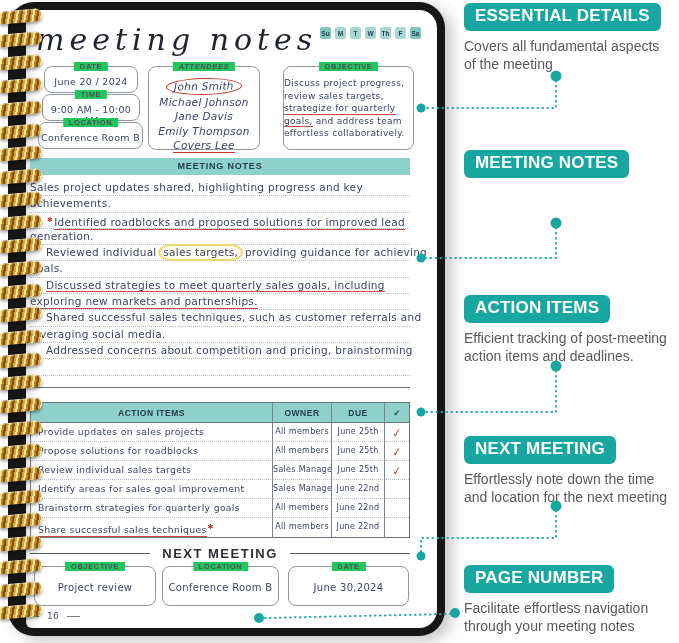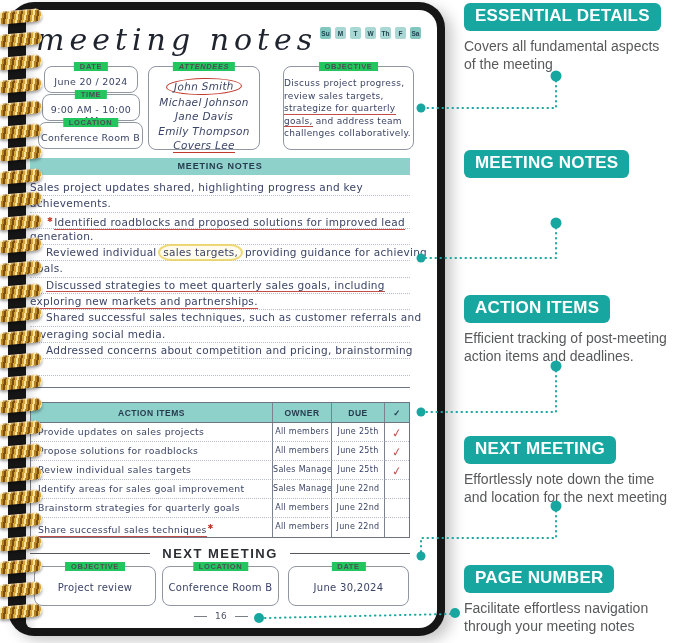--- a/index.html
+++ b/index.html
@@ -99,21 +99,21 @@
   .nm-title{position:absolute;left:4px;top:536px;width:380px;display:flex;
       align-items:center;gap:12px;}
   .nm-title .rule{flex:1;height:1px;background:#55595f;}
   .nm-label{font-size:13px;font-weight:bold;letter-spacing:1.5px;color:#2c2f33;}
   .b-nm1{left:8px;top:556px;width:122px;height:40px;}
   .b-nm2{left:136px;top:556px;width:117px;height:40px;}
   .b-nm3{left:262px;top:556px;width:121px;height:40px;}
   .b-nm1 .value,.b-nm2 .value,.b-nm3 .value{margin-top:15px;font-size:10px;}
 
   .page-num{position:absolute;left:0;top:601px;width:390px;display:flex;
-      align-items:center;justify-content:center;gap:8px;}
+      align-items:center;justify-content:flex-start;gap:8px;}
   .page-num .dash{width:13px;height:1px;background:#7a7f86;}
   .page-num .num{font-size:9px;color:#4d5568;}
 
   
   .callout{position:absolute;left:464px;width:215px;}
   .badge{display:inline-block;background:var(--teal);color:#fff;font-weight:bold;
       font-size:17px;letter-spacing:.2px;padding:3px 11px 5px;border-radius:6px;
       white-space:nowrap;}
   .desc{margin-top:6px;font-size:14px;line-height:1.32;color:var(--desc);
       white-space:pre-line;}
@@ -169,21 +169,21 @@
         </div>
     </div>
 
     <div class="fbox b-obj">
       <span class="legend">OBJECTIVE</span>
       <div class="obj-lines hand" id="obj-lines">
           <div class="obj-line"><span>Discuss project progress,</span></div>
           <div class="obj-line"><span>review sales targets,</span></div>
           <div class="obj-line"><span class="u">strategize for quarterly</span></div>
           <div class="obj-line"><span class="u">goals,</span><span> and address team</span></div>
-          <div class="obj-line"><span>challenges collaboratively.</span></div>
+          <div class="obj-line"><span>effortless collaboratively.</span></div>
         </div>
     </div>
 
     <div class="notes-bar">MEETING NOTES</div>
     <div class="notes hand" id="notes">
         <div class="note-line"><span>Sales project updates shared, highlighting progress and key</span></div>
         <div class="note-line"><span>achievements.</span></div>
         <div class="note-line ind"><span class="mark">✱</span><span class="u">Identified roadblocks and proposed solutions for improved lead</span></div>
         <div class="note-line"><span>generation.</span></div>
         <div class="note-line ind"><span>Reviewed individual </span><span class="hl">sales targets,</span><span> providing guidance for achieving</span></div>

